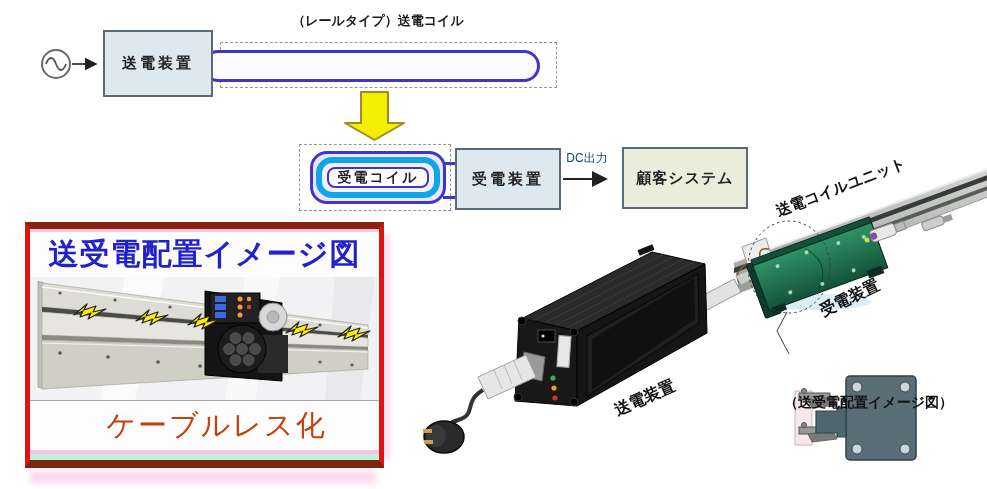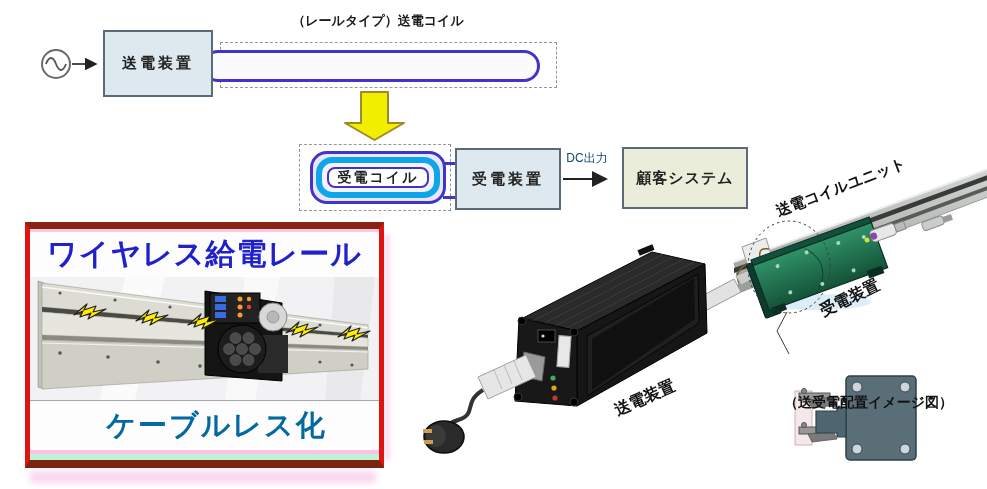--- a/index.html
+++ b/index.html
@@ -43,21 +43,21 @@
   #panel{left:25px;top:222px;width:359px;height:246px;box-sizing:border-box;z-index:3;
          border-left:5px solid #e01212;border-right:5px solid #e01212;
          border-top:7px solid #8a2412;border-bottom:8px solid #7a2412;
          background:#fdfdfd;display:flex;flex-direction:column;}
   .strip{flex:none;}
   #panel-title{flex:none;height:45px;display:flex;align-items:center;justify-content:center;
                font-size:30px;font-weight:bold;color:#2121cc;letter-spacing:1px;white-space:nowrap;}
   #panel-photo{flex:none;height:123px;}
   #panel-divider{flex:none;border-top:1px solid #a8a8a8;}
   #panel-caption{flex:none;height:49px;display:flex;align-items:center;justify-content:center;
-                 font-size:29px;font-weight:bold;color:#0369a1;letter-spacing:2px;white-space:nowrap;padding-left:24px;}
+                 font-size:29px;font-weight:normal;color:#c2410c;letter-spacing:2px;white-space:nowrap;padding-left:24px;}
   .artifact{z-index:2;pointer-events:none;}
 
   
   .rlabel{z-index:4;font-weight:bold;color:#111;text-align:center;white-space:nowrap;}
   #lbl-coil-unit{left:763px;top:178px;width:156px;font-size:15px;transform:rotate(-21deg);}
   #lbl-receiver{left:806px;top:288px;width:88px;font-size:16px;transform:rotate(-26deg);}
   #lbl-transmitter{left:602px;top:388px;width:86px;font-size:16px;transform:rotate(-24deg);}
   #lbl-sketch{left:784px;top:346px;width:200px;font-size:14px;font-weight:bold;color:#111;
               z-index:4;white-space:nowrap;margin-top:48px;}
 </style>
@@ -213,21 +213,21 @@
   </div>
   <div class="abs coil-lead" style="left:443px;top:162px;width:15px;"></div>
   <div class="abs coil-lead" style="left:443px;top:196px;width:15px;"></div>
 
   <div id="rx-box" class="abs flowbox">受電装置</div>
   <div id="dc-label" class="abs">DC出力</div>
   <div id="cust-box" class="abs flowbox customer">顧客システム</div>
 
   <div id="panel" class="abs">
     <div class="strip" style="height:3px;background:#ffc6e6;"></div>
-    <div id="panel-title">ワイヤレス給電レール</div>
+    <div id="panel-title">送受電配置イメージ図</div>
 
     <svg id="panel-photo" width="349" height="123" viewBox="0 0 349 123">
       <rect x="0" y="0" width="349" height="123" fill="#f2f2f4"></rect>
       <polygon points="95,0 135,0 105,123 70,123" fill="#ffffff" opacity="0.65"></polygon>
       <polygon points="215,0 250,0 225,123 195,123" fill="#ffffff" opacity="0.55"></polygon>
       <polygon points="305,0 345,0 330,123 295,123" fill="#e6e6ea" opacity="0.8"></polygon>
 
       <g>
         <polygon points="8,4 14,6 14,112 8,110" fill="#c2c2ba" stroke="#8a8a82" stroke-width="0.6"></polygon>
         <polygon points="12,6 338,48 338,58 12,30" fill="#dcdcd4" stroke="#9a9a92" stroke-width="0.6"></polygon>

